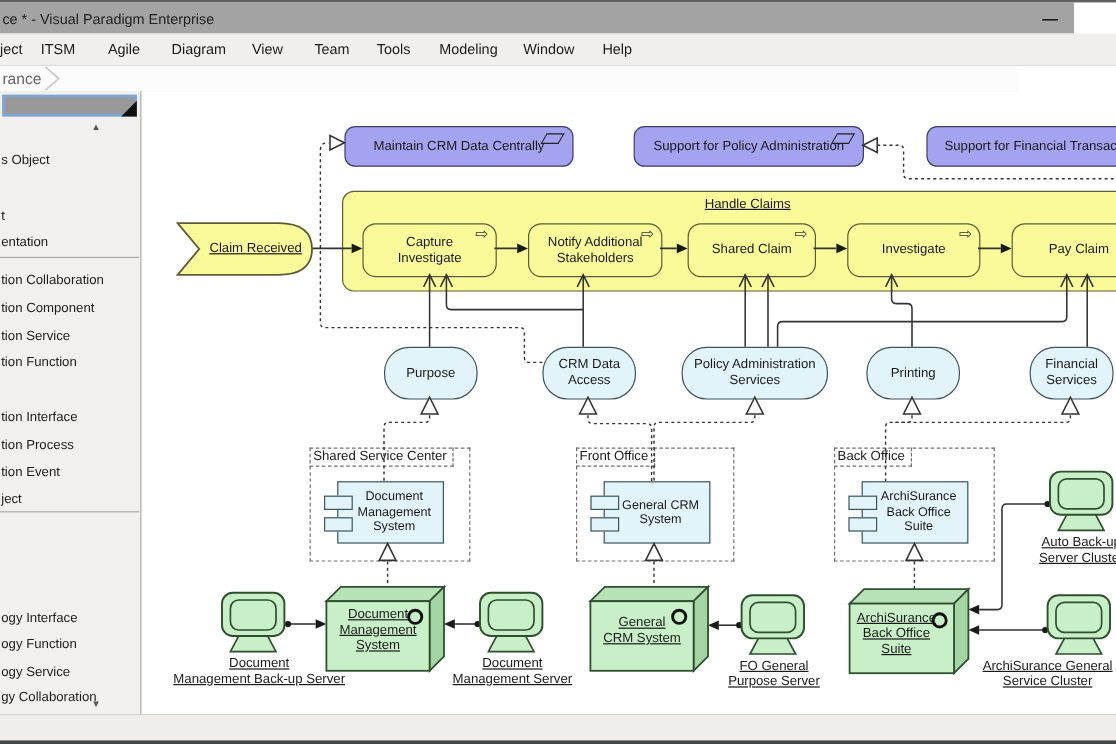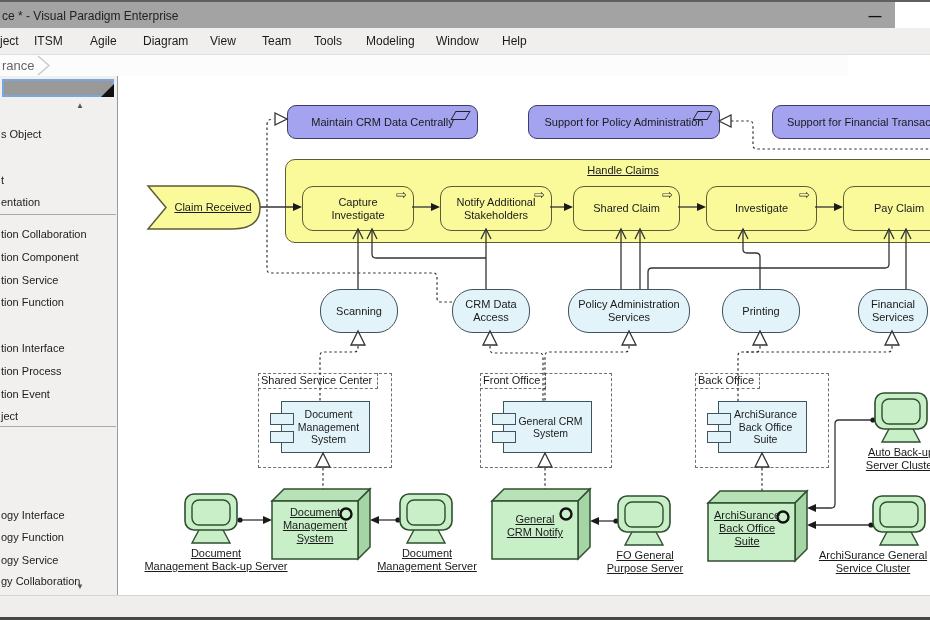--- a/index.html
+++ b/index.html
@@ -181,21 +181,21 @@
     <span class="ln">Investigate</span>
     <span class="picon">⇨</span>
   </div>
   <div class="pbox" style="left:725px;top:110px;width:110px">
     <span class="ln">Pay Claim</span>
   </div>
 
   <div class="txt" style="left:48px;top:125px;width:94px">Claim Received</div>
 
   <div class="sbox" style="left:202px;top:213px;width:76px">
-    <span class="ln">Scanning</span>
+    <span class="ln">Purpose</span>
   </div>
   <div class="sbox" style="left:334px;top:213px;width:76px">
     <span class="ln">CRM Data</span>
     <span class="ln">Access</span>
   </div>
   <div class="sbox" style="left:450px;top:213px;width:120px">
     <span class="ln">Policy Administration</span>
     <span class="ln">Services</span>
   </div>
   <div class="sbox" style="left:604px;top:213px;width:76px">
@@ -364,21 +364,21 @@
     </g>
   </svg>
 
   <div class="txt" style="left:154px;top:430px;width:86px">
     <span class="ln">Document</span>
     <span class="ln">Management</span>
     <span class="ln">System</span>
   </div>
   <div class="txt" style="left:374px;top:437px;width:86px">
     <span class="ln">General</span>
-    <span class="ln">CRM Notify</span>
+    <span class="ln">CRM System</span>
   </div>
   <div class="txt" style="left:588px;top:433px;width:82px">
     <span class="ln">ArchiSurance</span>
     <span class="ln">Back Office</span>
     <span class="ln">Suite</span>
   </div>
 
   <div class="txt" style="left:15px;top:471px;width:166px">
     <span class="ln">Document</span>
     <span class="ln">Management Back-up Server</span>

